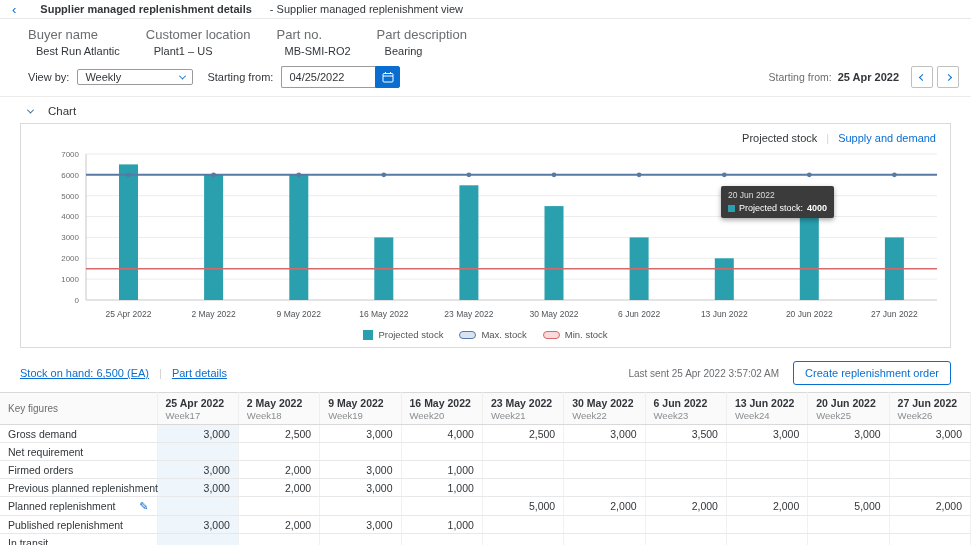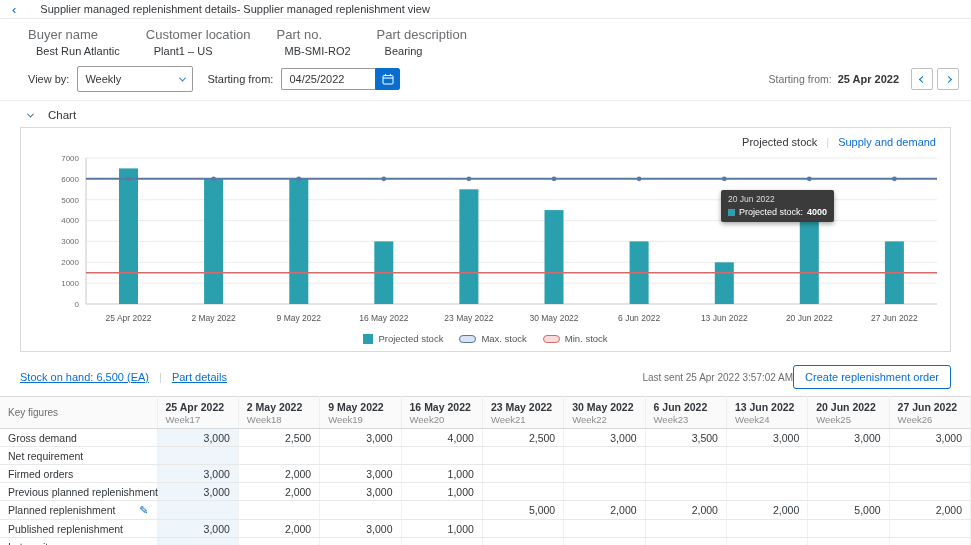--- a/index.html
+++ b/index.html
@@ -3,31 +3,31 @@
 <meta charset="utf-8">
 <style>
   * { margin:0; padding:0; box-sizing:border-box; }
   html,body { width:971px; height:545px; overflow:hidden; }
   body { font-family:"Liberation Sans",sans-serif; font-size:11px; color:#32363a; background:#fff; }
 
   
   .topbar { height:19px; display:flex; align-items:center; border-bottom:1px solid #e8e8e8; padding-left:12px; background:#fff; }
   .back { color:#0a6ed1; font-size:13px; line-height:1; margin-right:24px; cursor:pointer; }
   .title { font-size:11px; white-space:nowrap; }
-  .title .tb { font-weight:normal; margin-right:0; }
+  .title .tb { font-weight:bold; margin-right:18px; }
 
   
   .info { display:flex; gap:26px; padding:8px 0 7px 28px; }
   .field .lbl { font-size:13px; color:#6a6d70; margin-bottom:3px; }
   .field .val { font-size:11px; color:#32363a;padding-left:8px; }
 
   
   .filters { display:flex; align-items:center; padding:2px 12px 8px 28px; border-bottom:1px solid #ececec; }
   .flabel { margin-right:8px; white-space:nowrap; }
-  .selectbox { width:116px; height:26px; border:1px solid #9b9b9b; border-radius:2px; display:flex; align-items:center; justify-content:space-between; padding:0 7px; margin-right:14px; background:#fff; cursor:pointer; }
+  .selectbox { width:116px; height:16px; border:1px solid #9b9b9b; border-radius:2px; display:flex; align-items:center; justify-content:space-between; padding:0 7px; margin-right:14px; background:#fff; cursor:pointer; }
   .chev { width:5px; height:5px; border-right:1.5px solid #0a6ed1; border-bottom:1.5px solid #0a6ed1; display:inline-block; }
   .chev.down { transform:rotate(45deg) translate(-1px,-1px); }
   .chev.left { transform:rotate(135deg); }
   .chev.right { transform:rotate(-45deg); }
   .datewrap { display:flex; margin-right:14px; }
   .dateinput { width:94px; height:22px; border:1px solid #9b9b9b; border-right:none; border-radius:2px 0 0 2px; padding:0 7px; font:inherit; color:#32363a; }
   .calbtn { width:25px; height:22px; background:#0a6ed1; border:1px solid #0a6ed1; border-radius:0 2px 2px 0; display:flex; align-items:center; justify-content:center; cursor:pointer; }
   .spacer { flex:1; }
   .sf-label { color:#6a6d70; margin-right:6px; font-size:10.5px; }
   .sf-value { font-weight:bold; margin-right:8px; }
@@ -51,21 +51,21 @@
   
   .tooltip { position:absolute; left:700px; top:62px; background:#3b3b3b; color:#fff; border-radius:2px; padding:4px 7px 5px 7px; box-shadow:0 2px 5px rgba(0,0,0,.35); z-index:5; }
   .tooltip .tt-date { font-size:8.5px; color:#dcdcdc; margin-bottom:3px; white-space:nowrap; }
   .tooltip .tt-line { display:flex; align-items:center; gap:4px; font-size:9px; white-space:nowrap; }
   .tt-sw { width:7px; height:7px; display:inline-block; }
 
   
   .actions { display:flex; align-items:center; padding:7px 20px 7px 20px; }
   .link { color:#0a6ed1; text-decoration:underline; cursor:pointer; }
   .vsep { color:#d0d0d0; margin:0 10px; }
-  .last-sent { color:#6a6d70; font-size:10px; margin-left:auto; }
+  .last-sent { color:#6a6d70; font-size:10px; margin-left:auto; margin-right:14px; }
   .create-btn { border:1px solid #0a6ed1; color:#0a6ed1; background:#fff; border-radius:3px; height:24px; padding:0 11px; font:inherit; font-size:11px; cursor:pointer; }
 
   
   table { width:100%; border-collapse:collapse; table-layout:fixed; font-size:10.5px; border-top:1px solid #d9d9d9; }
   thead th { background:#fafafa; text-align:left; vertical-align:top; padding:4px 8px 3px 8px; border-bottom:1px solid #d9d9d9; border-right:1px solid #efefef; font-weight:normal; }
   thead .hdate { font-weight:bold; font-size:10.5px; white-space:nowrap; }
   thead .hweek { color:#8a8d90; font-size:9.5px; margin-top:1px; }
   tbody td { border-bottom:1px solid #e8e8e8; border-right:1px solid #f1f1f1; padding:2.5px 8px; height:18px; white-space:nowrap; }
   td.num { text-align:right; }
   td.rowlabel { color:#32363a; }

